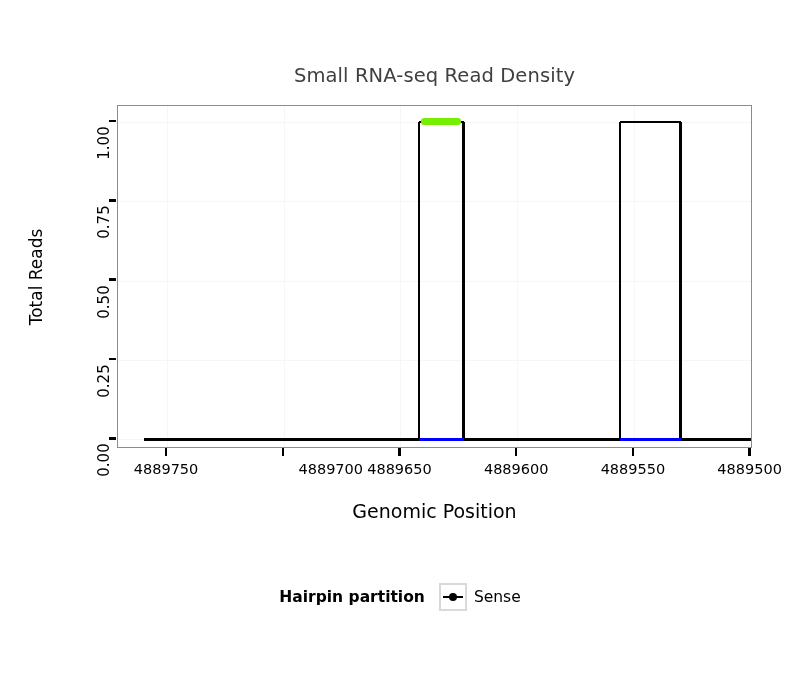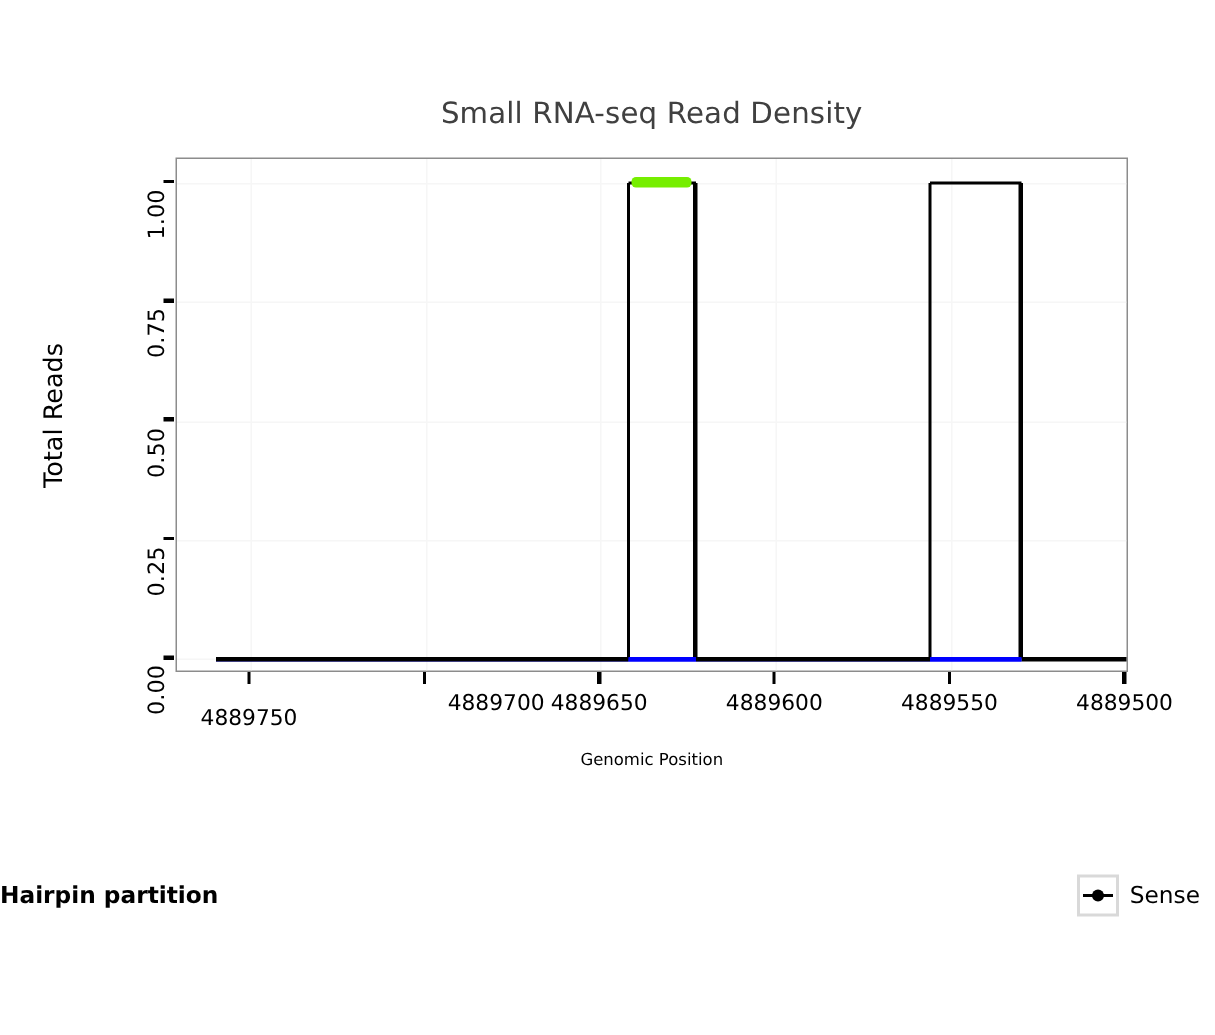--- a/index.html
+++ b/index.html
@@ -106,21 +106,21 @@
     text-align: center;
     transform: translateX(-50%);
   }
 
   .axis-title-x {
     position: absolute;
     left: 117px;
     top: 500px;
     width: 635px;
     text-align: center;
-    font-size: 11px;
+    font-size: 19px;
     color: #000000;
   }
   .axis-title-y {
     position: absolute;
     left: 26px;
     top: 105px;
     height: 343px;
     width: 20px;
     display: flex;
     align-items: center;
@@ -134,21 +134,21 @@
   }
 
   
   .legend {
     position: absolute;
     left: 0;
     top: 583px;
     width: 810px;
     display: flex;
     align-items: center;
-    justify-content: space-between;
+    justify-content: center;
     gap: 0px;
   }
   .legend-title {
     font-size: 15.5px;
     font-weight: bold;
     color: #000000;
     margin-right: 14px;
     white-space: nowrap;
   }
   .legend-item {
@@ -239,21 +239,21 @@
         <div style="position: absolute; background: rgb(0, 0, 0); top: 15.8796px; height: 317.593px; left: 561.429px; width: 2.4px;"></div>
         <div style="position: absolute; background: rgb(0, 0, 0); left: 562.629px; width: 95.7169px; top: 332.272px; height: 2.4px;"></div>
         <div class="anti-seg-h" style="left: 301.158px; width: 44.3566px; top: 332.272px;"></div>
         <div class="anti-seg-h" style="left: 501.93px; width: 60.6985px; top: 332.272px;"></div>
         <div class="mature-seg-h" style="left: 303.493px; width: 39.6875px; top: 12.3796px; border-radius: 3px;"></div>
       </div>
   </div>
 
   <div id="x-axis-group">
       <div class="x-tick-mark" style="left: 164.776px;"></div>
-      <div class="x-tick-label" style="left: 166.026px; margin-top: 10px;">4889750</div>
+      <div class="x-tick-label" style="left: 166.026px;">4889750</div>
       <div class="x-tick-mark" style="left: 281.504px;"></div>
       <div class="x-tick-label" style="left: 282.754px; margin-left: 48px;">4889700</div>
       <div class="x-tick-mark" style="left: 398.232px;"></div>
       <div class="x-tick-label" style="left: 399.482px;">4889650</div>
       <div class="x-tick-mark" style="left: 514.96px;"></div>
       <div class="x-tick-label" style="left: 516.21px;">4889600</div>
       <div class="x-tick-mark" style="left: 631.688px;"></div>
       <div class="x-tick-label" style="left: 632.938px;">4889550</div>
       <div class="x-tick-mark" style="left: 748.415px;"></div>
       <div class="x-tick-label" style="left: 749.665px;">4889500</div>

